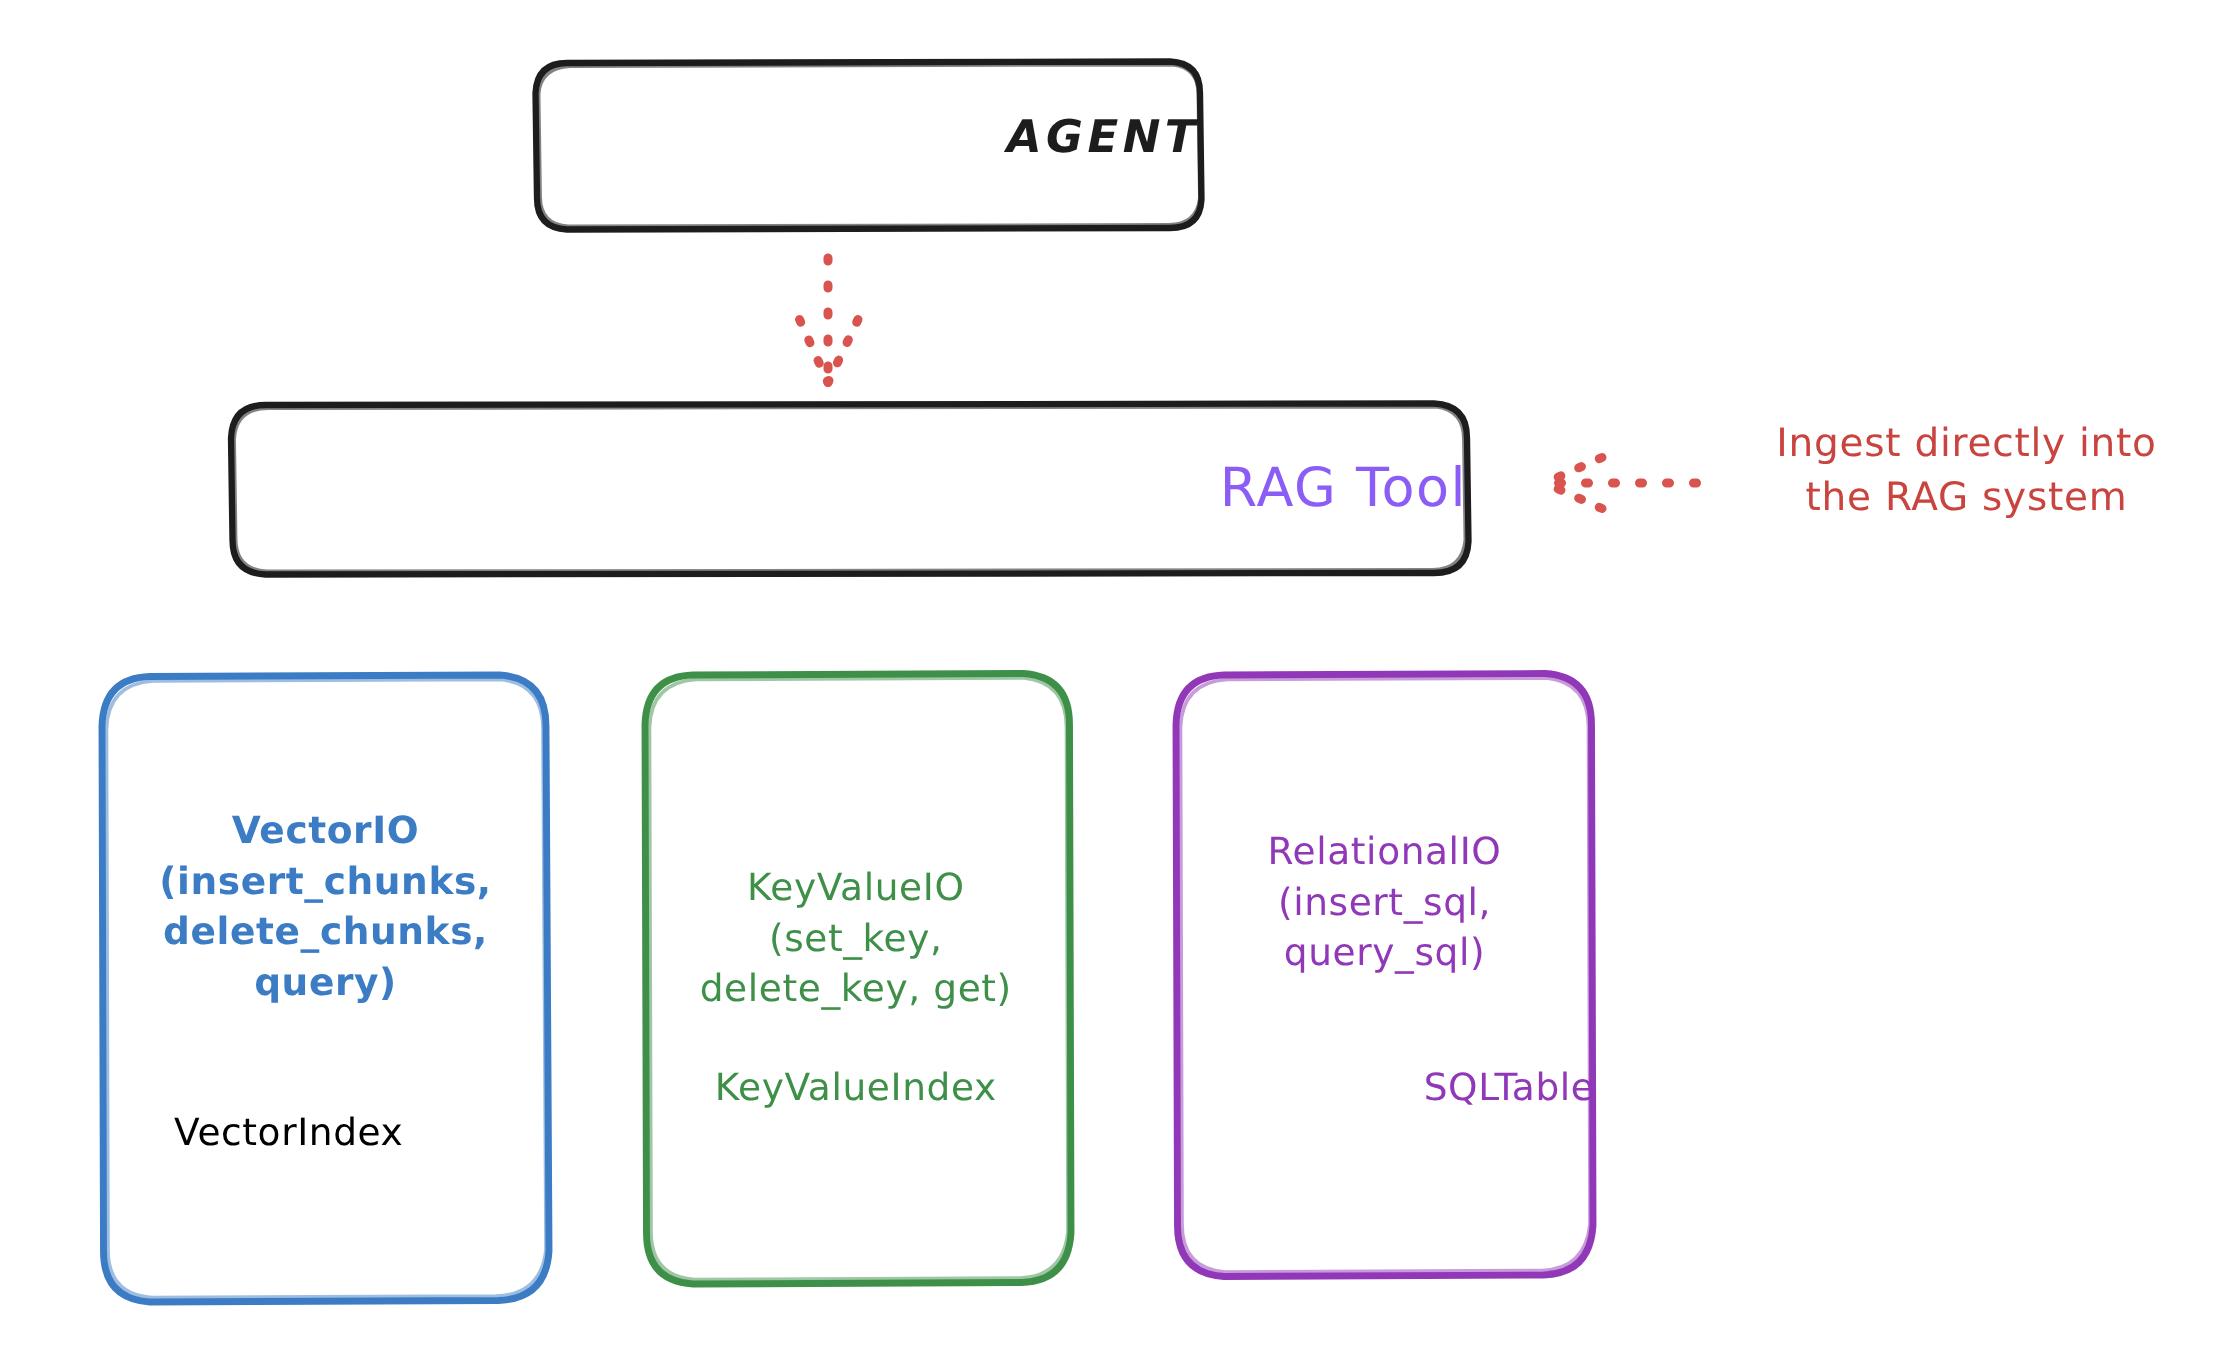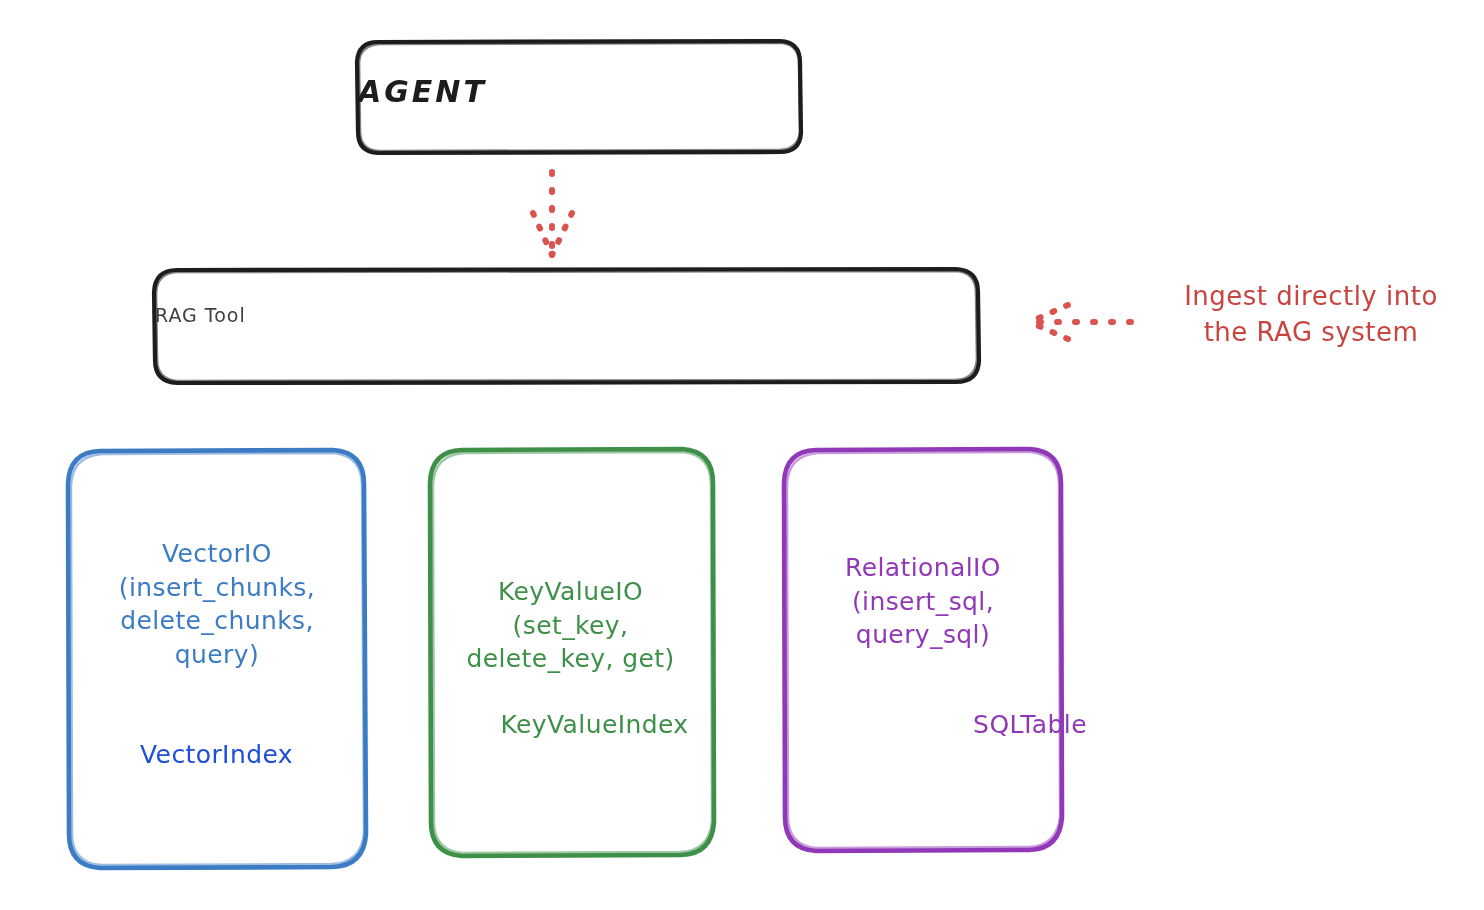--- a/index.html
+++ b/index.html
@@ -17,21 +17,21 @@
   }
   #canvas {
     position: absolute;
     top: 0;
     left: 0;
     width: 1484px;
     height: 910px;
   }
   .node-label {
     position: absolute;
-    text-align: left;
+    text-align: right;
     line-height: 1.30;
     white-space: pre-line;
     font-family: "DejaVu Sans", sans-serif;
     letter-spacing: 0.5px;
   }
 
   
   #agent-label {
     left: 358px;
     top: 72px;
@@ -41,22 +41,22 @@
     font-weight: 700;
     color: #1d1d1d;
     letter-spacing: 3px;
   }
 
   
   #ragtool-label {
     left: 155px;
     top: 303px;
     width: 823px;
-    font-size: 19px;
-    color: #404040;
+    font-size: 36px;
+    color: #8b5cf6;
     letter-spacing: 1px;
   }
 
   
   #annotation-text {
     left: 1146px;
     top: 279px;
     width: 330px;
     font-size: 26px;
     line-height: 1.38;
@@ -72,25 +72,24 @@
     white-space: pre-line;
     font-size: 25px;
     line-height: 1.34;
     letter-spacing: 0.4px;
   }
   .store-index {
     position: absolute;
     text-align: center;
     font-size: 25px;
     letter-spacing: 0.4px;
-    margin-left: 24px;
   }
 
-  #vector-api   { left: 72px;  top: 537px; width: 290px; color: #3b7cc4; }
-  #vector-index { left: 72px;  top: 740px; width: 241px; color: #1d4ed8; }
+  #vector-api   { left: 72px;  top: 537px; width: 290px; color: #3b7cc4; font-weight: bold; }
+  #vector-index { left: 72px;  top: 740px; width: 241px; color: #000000; }
 
   #kv-api       { left: 428px; top: 575px; width: 285px; color: #3e9049; }
   #kv-index     { left: 428px; top: 710px; width: 285px; color: #3e9049; }
 
   #rel-api      { left: 783px; top: 551px; width: 280px; color: #9138b8; }
   #rel-index    { left: 783px; top: 710px; width: 280px; color: #9138b8; text-align: right; }
 </style>
 </head>
 <body>
 

